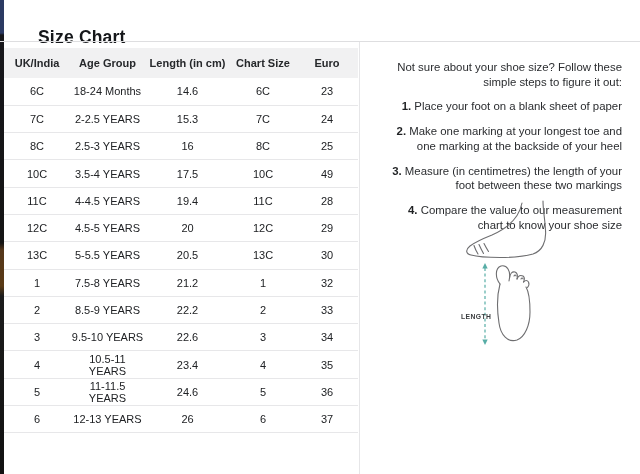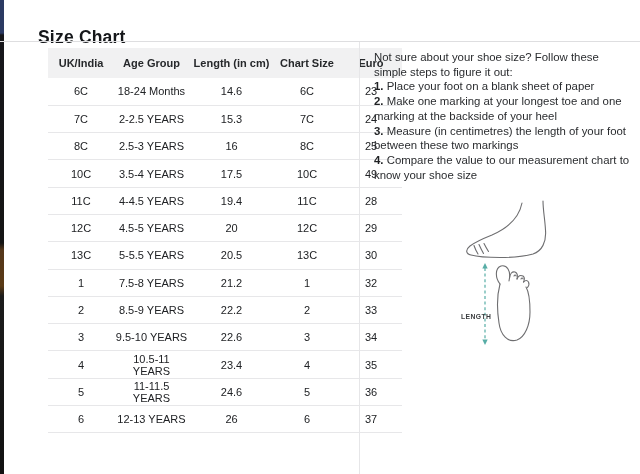--- a/index.html
+++ b/index.html
@@ -28,21 +28,21 @@
     font-size:17.5px;font-weight:700;color:#15171a;letter-spacing:.2px;
   }
   .top-divider{
     position:absolute;left:0;top:41px;width:640px;height:1px;background:#dedee0;
   }
   .table-wrap{
     position:absolute;left:4px;top:48px;width:354px;
   }
   table{
     width:354px;border-collapse:collapse;table-layout:fixed;
-    font-size:11px;color:#202225;margin-left:44px;
+    font-size:11px;color:#202225;
   }
   thead th{
     background:var(--header-bg);height:30px;padding:0;
     font-weight:700;font-size:11px;text-align:center;color:#26282b;
   }
   thead th:nth-child(1){width:66px;}
   thead th:nth-child(2){width:75px;}
   thead th:nth-child(3){width:85px;}
   thead th:nth-child(4){width:66px;}
   thead th:nth-child(5){width:62px;}
@@ -50,21 +50,21 @@
     height:27.3px;padding:0;text-align:center;
     border-bottom:1px solid var(--border);
   }
   .table-right-border{
     position:absolute;left:359px;top:42px;width:1px;height:432px;background:#e6e6e8;
   }
   .right-panel{
     position:absolute;left:374px;top:50px;width:258px;
     font-size:11.4px;line-height:14.7px;color:#2a2c2f;
   }
-  .right-panel p{margin:0;}
+  .right-panel p{margin:10px;text-align:right;}
   .step-num{font-weight:700;color:#1f2123;}
   .illustration{
     position:absolute;left:430px;top:188px;width:210px;height:162px;
   }
   .illustration svg{display:block;}
   .foot-stroke{fill:none;stroke:#6e6e70;stroke-width:1.1;stroke-linecap:round;stroke-linejoin:round;}
   .measure-line{stroke:var(--accent-teal);stroke-width:1.2;stroke-dasharray:3 2.6;fill:none;}
   .measure-arrow{fill:var(--accent-teal);}
   .length-text{font-size:6.8px;font-weight:700;fill:#3a3c3e;letter-spacing:.4px;}
 </style>

